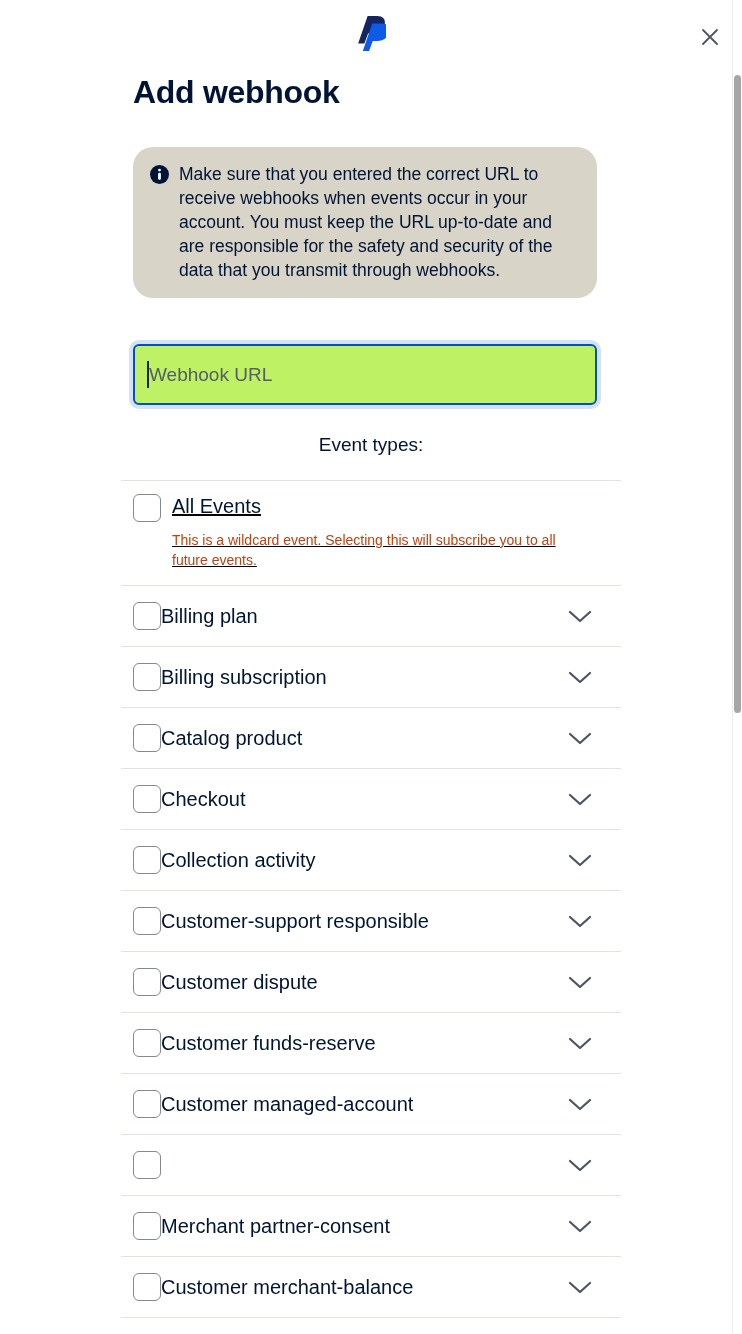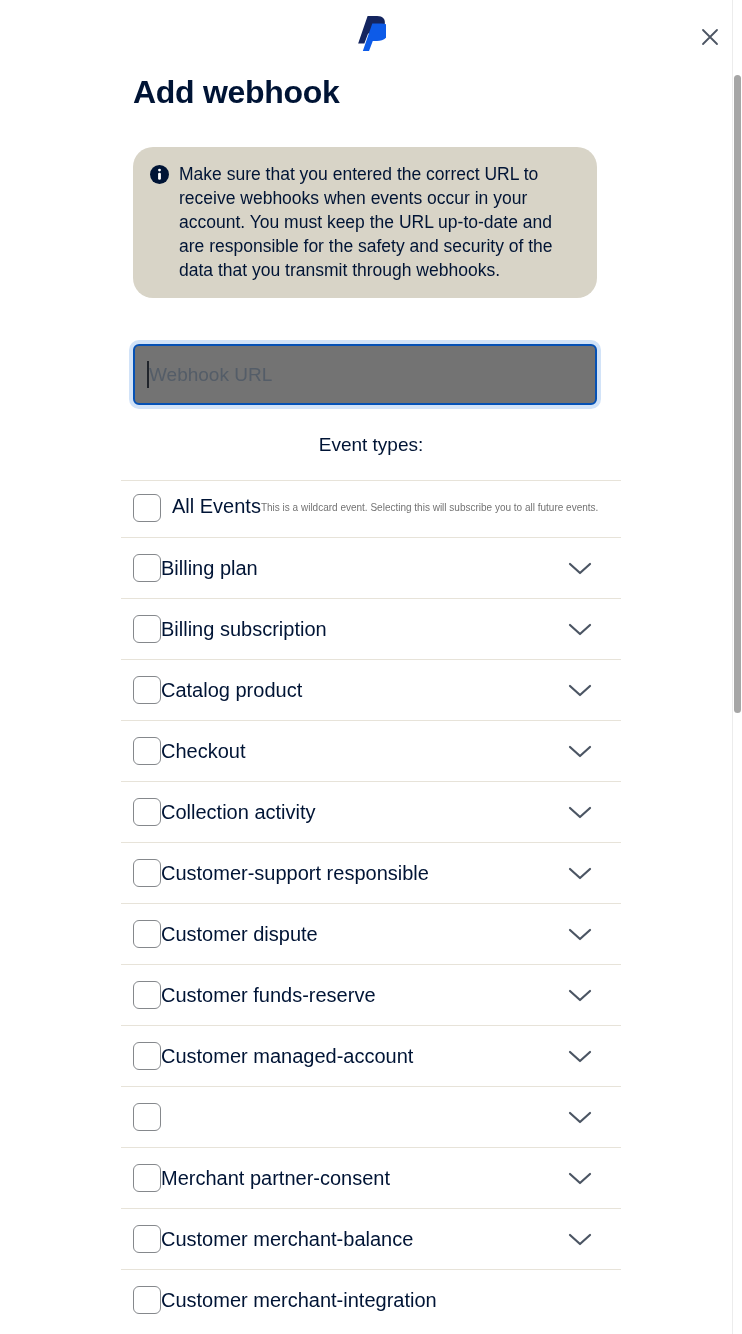--- a/index.html
+++ b/index.html
@@ -10,34 +10,34 @@
   .close-btn{position:absolute;top:26px;right:21px;width:22px;height:22px;background:none;border:none;padding:0;cursor:pointer;display:flex;align-items:center;justify-content:center;}
 
   .main{padding:0 133px;}
   h1.title{margin:22px 0 0;font-size:32px;line-height:36px;font-weight:600;letter-spacing:-0.3px;color:#001435;}
 
   .alert{margin-top:37px;width:464px;box-sizing:border-box;background:#d8d4c7;border-radius:20px;padding:15px 18px 16px 17px;display:flex;gap:10px;}
   .alert .info-ic{flex:0 0 auto;margin-top:3px;}
   .alert p{margin:0;font-size:17.5px;line-height:24px;color:#001435;}
 
   .input-wrap{position:relative;margin-top:46px;width:464px;height:61px;box-sizing:border-box;}
-  .input-wrap input{width:100%;height:100%;box-sizing:border-box;border:2px solid #0551b5;border-radius:6px;box-shadow:0 0 0 4px #d2e3f8;padding:0 14px;font-size:19px;color:#001435;font-family:inherit;outline:none;background:#737373;}
+  .input-wrap input{width:100%;height:100%;box-sizing:border-box;border:2px solid #0551b5;border-radius:6px;box-shadow:0 0 0 4px #d2e3f8;padding:0 14px;font-size:19px;color:#001435;font-family:inherit;outline:none;background:#bef264;}
   .input-wrap input::placeholder{color:#545d68;opacity:1;}
   .caret{position:absolute;left:14px;top:17px;width:2px;height:27px;background:#20242b;}
 
   .event-types{margin-top:29px;font-size:19px;color:#001435;text-align:center;}
 
   .list{margin:24px -12px 0;}
   .row,.all-events{border-top:1px solid #e7e3d9;box-sizing:border-box;}
   .all-events{padding:13px 12px 15px;display:flex;gap:11px;align-items:flex-start;}
-  .ae-text{display:flex;flex-direction:row;}
+  .ae-text{display:flex;flex-direction:column;text-decoration:underline;}
   .row{height:61px;display:flex;align-items:center;padding:0 12px;cursor:pointer;}
   .checkbox{flex:0 0 auto;width:28px;height:28px;box-sizing:border-box;border:1.5px solid #85888c;border-radius:6px;background:#fff;cursor:pointer;}
   .row-label{font-size:20px;line-height:25px;color:#001435;font-weight:500;}
-  .row-desc{margin-top:4px;font-size:10px;line-height:20px;color:#737373;max-width:412px;}
+  .row-desc{margin-top:11px;font-size:14px;line-height:20px;color:#c2410c;max-width:412px;}
   .chevron{margin-left:auto;margin-right:17px;display:flex;align-items:center;cursor:pointer;}
 
   .sb-track{position:absolute;top:0;right:0;width:9px;height:1334px;background:#fff;border-left:1px solid #ececec;}
   .sb-thumb{position:absolute;top:75px;right:1px;width:7px;height:638px;background:#a6a6a6;border-radius:4px;}
 </style>
 </head>
 <body>
 
 <div class="screen">
 

